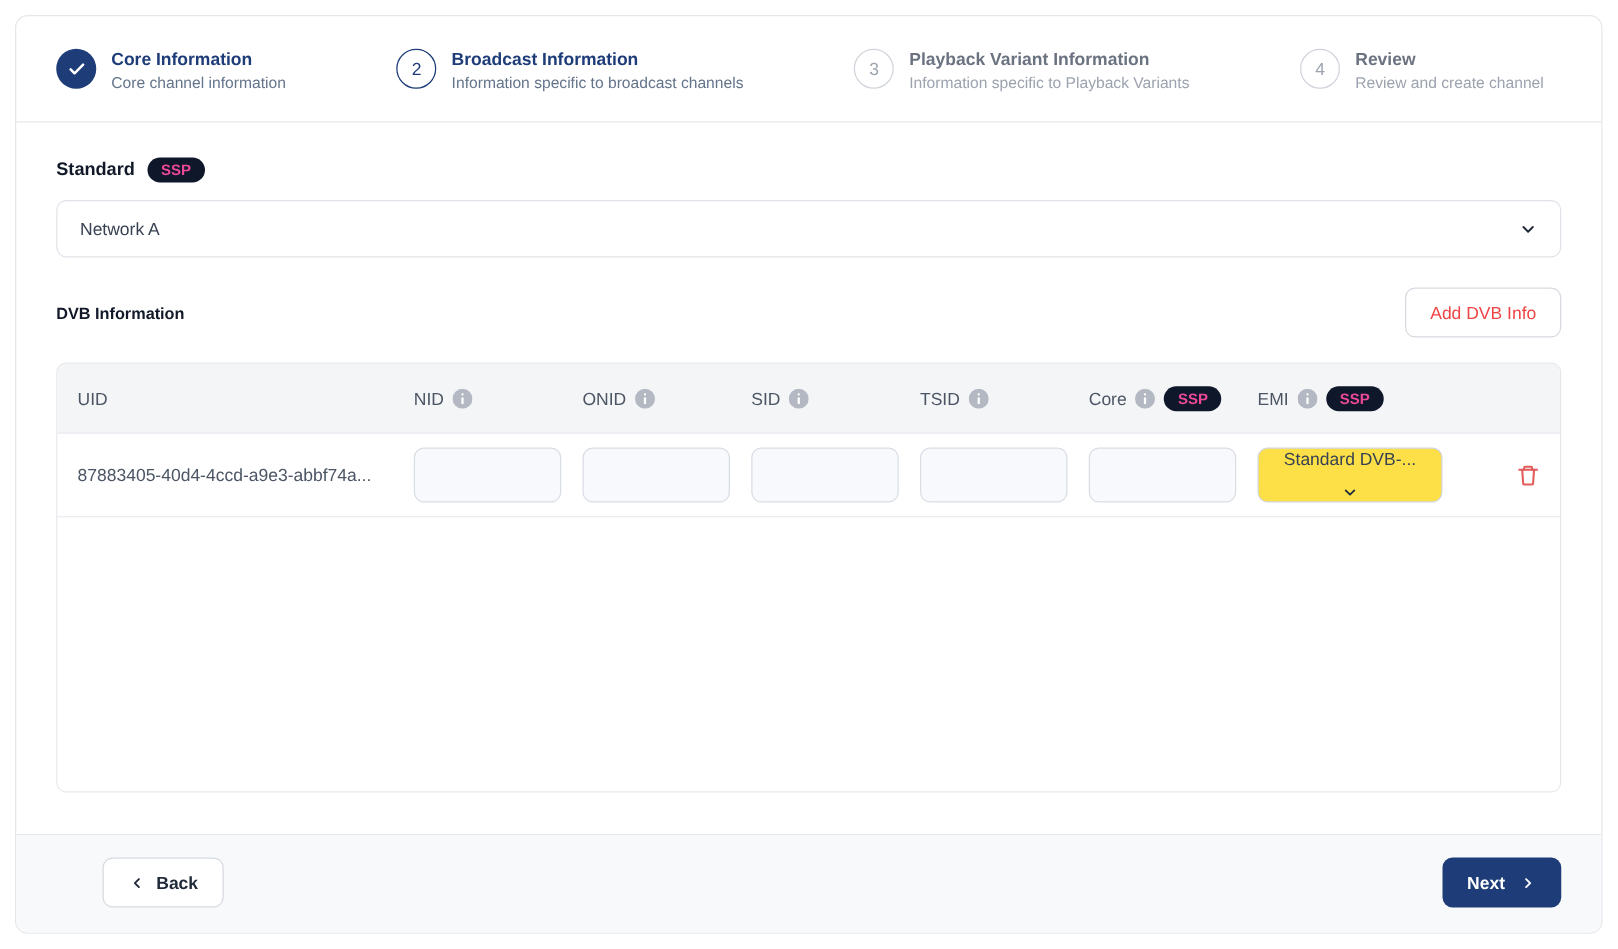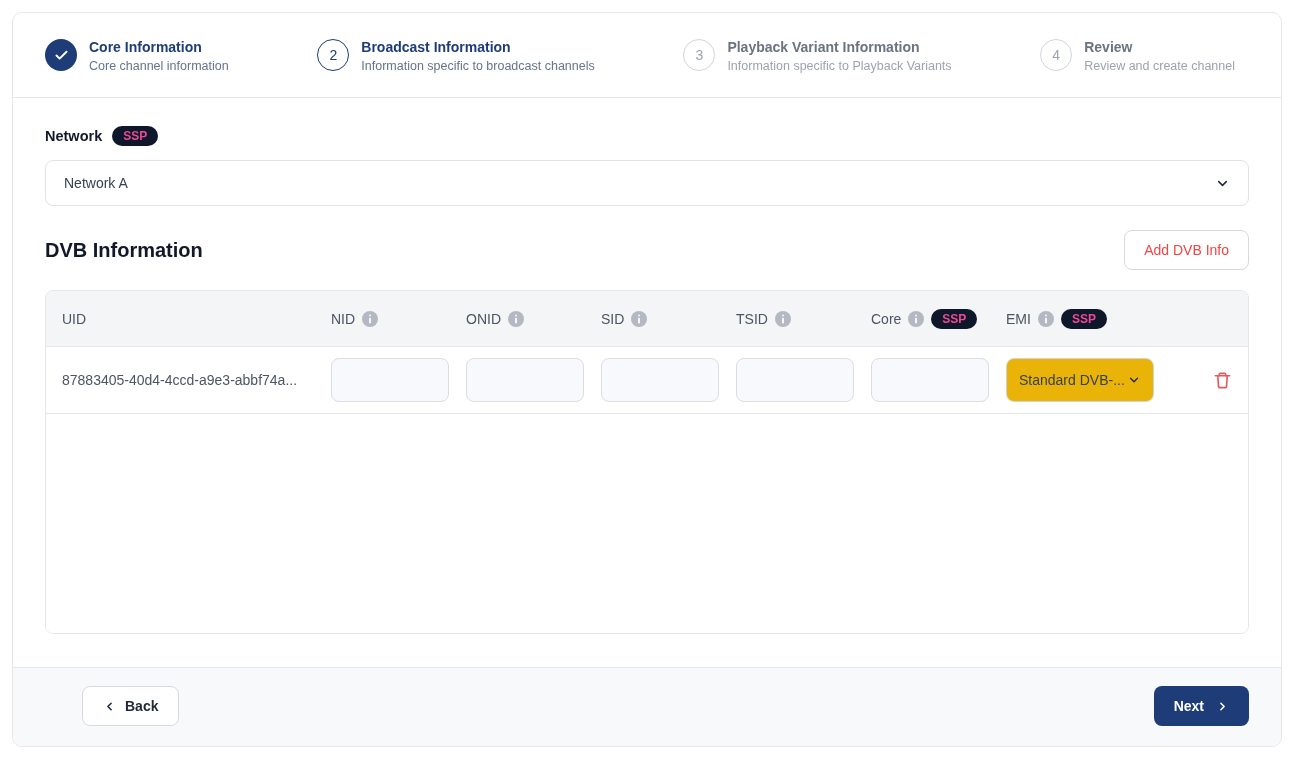--- a/index.html
+++ b/index.html
@@ -58,21 +58,21 @@
     margin-top: 14px; height: 46px;
     border: 1px solid #dfe3e8; border-radius: 8px;
     display: flex; align-items: center; justify-content: space-between;
     padding: 0 18px; font-size: 14px; color: #374151;
     background: #fff; cursor: pointer;
   }
   .section-row {
     margin-top: 24px;
     display: flex; align-items: center; justify-content: space-between;
   }
-  .section-title { font-size: 20px; font-weight: 700; color: #111827; }
+  .section-title { font-size: 13px; font-weight: 700; color: #111827; }
   .btn-secondary {
     background: #fff; border: 1px solid #d6dae0; border-radius: 8px;
     padding: 11px 19px; font-size: 14px; color: #ef4444;
     font-family: "Liberation Sans", sans-serif; cursor: pointer;
   }
   
   .dvb-table {
     margin-top: 20px;
     border: 1px solid #e5e7eb; border-radius: 8px;
     overflow: hidden;
@@ -108,23 +108,23 @@
   .cell-input {
     width: 118px; height: 44px;
     background: #f8f9fc;
     border: 1px solid #d9dde4;
     border-radius: 8px;
     font-size: 14px; color: #374151; padding: 0 10px;
     font-family: "Liberation Sans", sans-serif;
   }
   .mini-select {
     width: 148px; height: 44px;
-    background: #eab308; border: 1px solid #d1d5db; border-radius: 8px;
+    background: #fde047; border: 1px solid #d1d5db; border-radius: 8px;
     display: flex; align-items: center; justify-content: space-between;
-    padding: 0 12px; font-size: 14px; color: #374151; cursor: pointer;
+    padding: 0 12px; font-size: 14px; color: #374151; cursor: pointer; flex-direction: column;
   }
   .mini-select span { white-space: nowrap; overflow: hidden; }
   .trash-btn { background: none; border: none; cursor: pointer; padding: 4px; display: flex; }
   .tbody-empty { flex: 1 1 auto; background: #fff; }
   
   .footer {
     flex: 0 0 auto;
     border-top: 1px solid #e5e7eb;
     background: #f8f9fb;
     padding: 18px 32px 20px 32px;
@@ -188,21 +188,21 @@
         <div class="step-title">Review</div>
         <div class="step-sub">Review and create channel</div>
       </div>
     </div>
 
   </div>
 
   <div class="content">
 
     <div class="field-label-row">
-      <span class="field-label">Network</span>
+      <span class="field-label">Standard</span>
       <span class="ssp-badge">SSP</span>
     </div>
 
     <div class="select-box">
       <span>Network A</span>
       <span class="icon">
         <svg width="15" height="15" viewBox="0 0 24 24" fill="none" stroke="#1f2937" stroke-width="2.4" stroke-linecap="round" stroke-linejoin="round">
             <polyline points="6 9 12 15 18 9"></polyline>
           </svg>
       </span>

